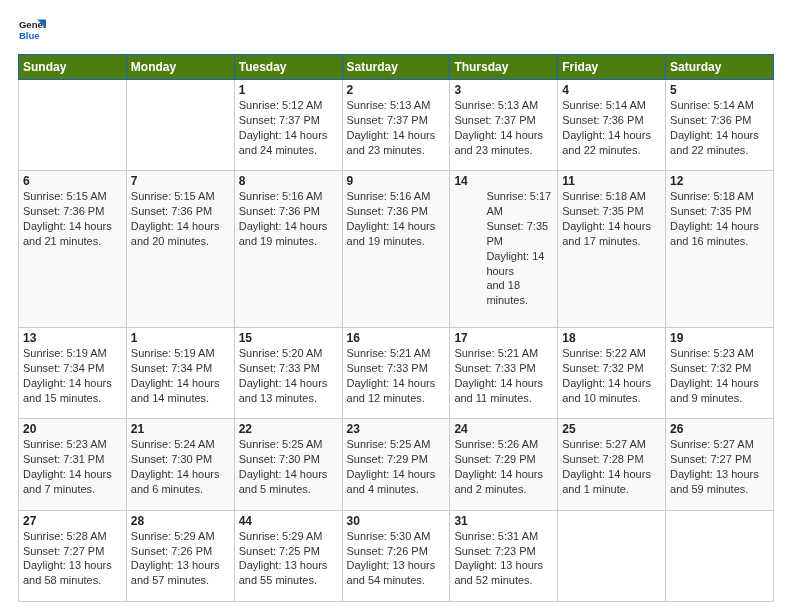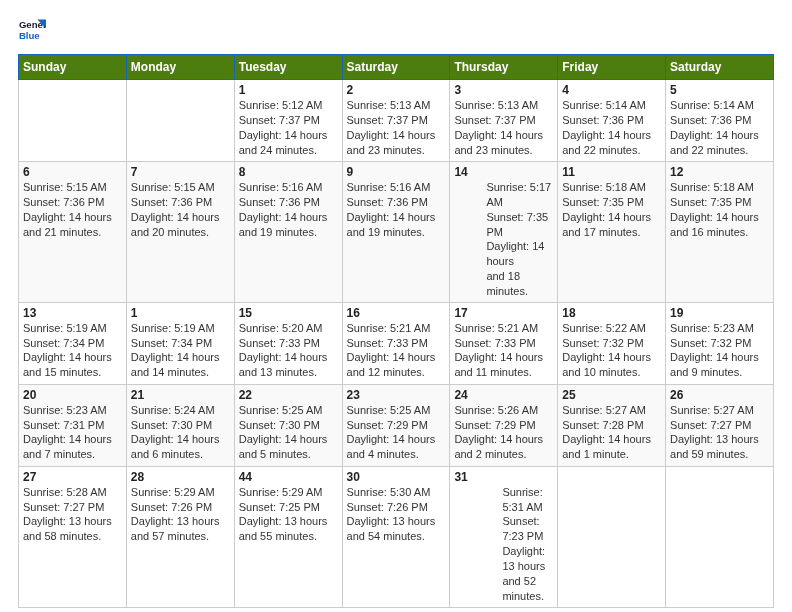--- a/index.html
+++ b/index.html
@@ -332,21 +332,21 @@
           </td>
           <td>
             <span class="day-num">30</span>
             <div class="cell-text" style="white-space: pre-line;">Sunrise: 5:30 AM
 Sunset: 7:26 PM
 Daylight: 13 hours
 and 54 minutes.</div>
           </td>
           <td>
             <span class="day-num">31</span>
-            <div class="cell-text" style="white-space: pre-line; margin-left: 48px;">Sunrise: 5:31 AM
+            <div class="cell-text" style="white-space: pre-line;">Sunrise: 5:31 AM
 Sunset: 7:23 PM
 Daylight: 13 hours
 and 52 minutes.</div>
           </td>
           <td class="empty"></td>
           <td class="empty"></td>
         </tr>
       </tbody>
   </table>
 </div>

